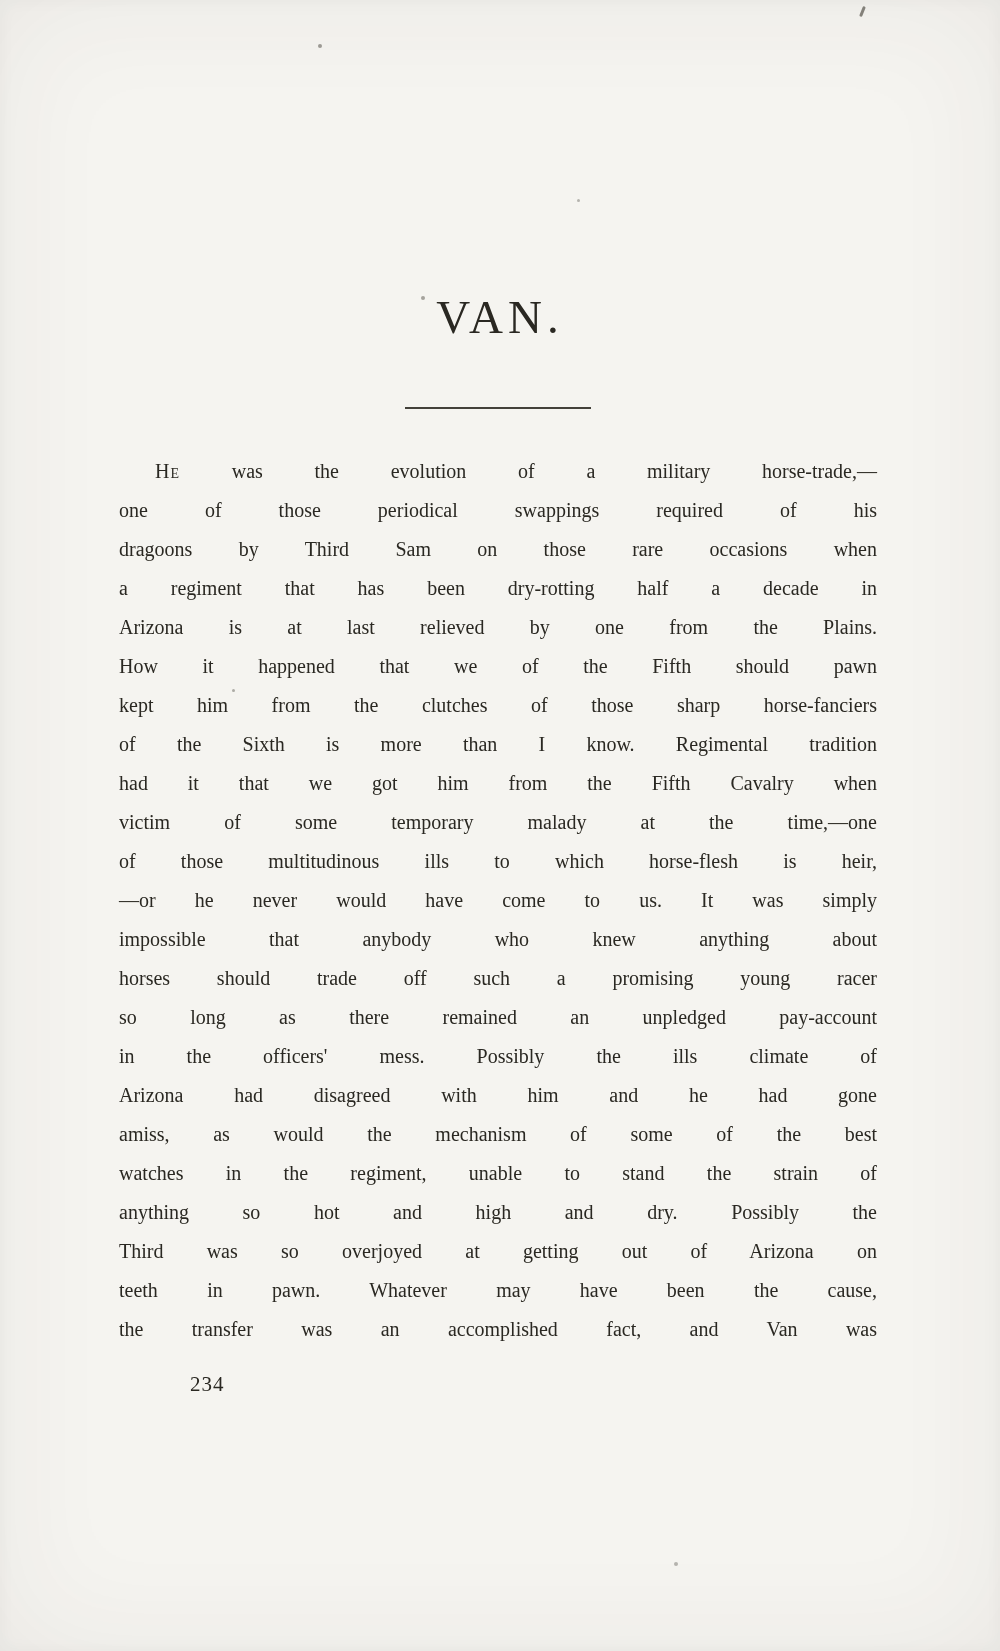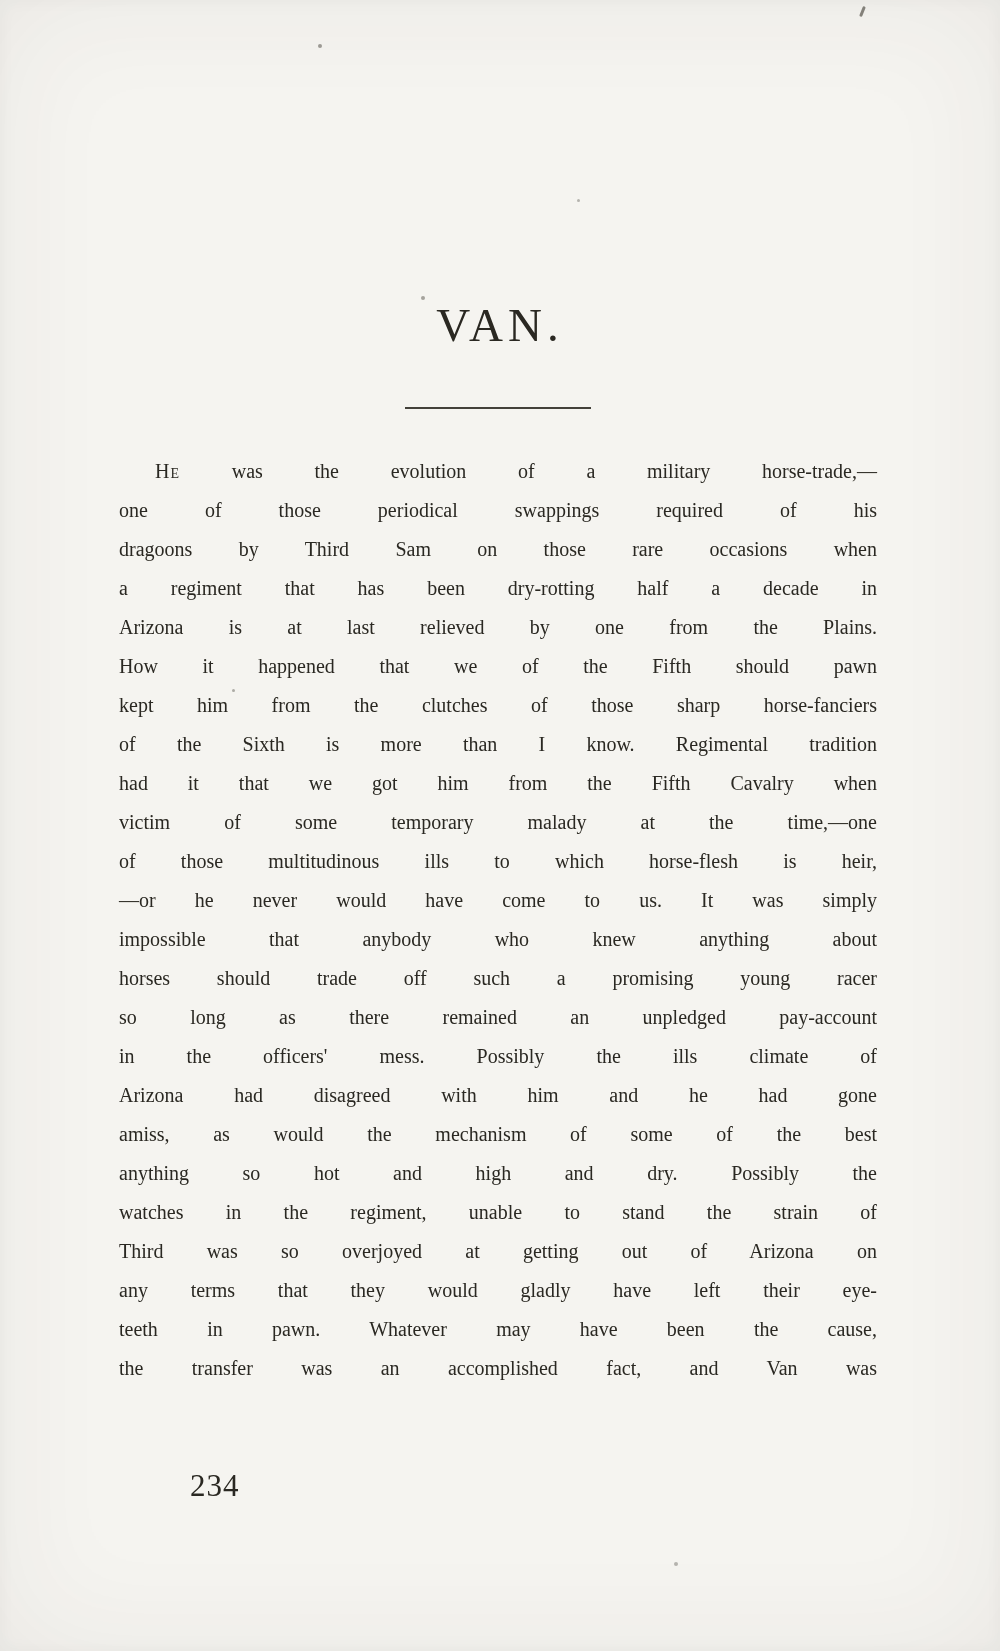--- a/index.html
+++ b/index.html
@@ -15,21 +15,21 @@
     height: 1651px;
     margin: 0 auto;
     background: #f5f4f0;
     box-shadow: inset 0 0 120px rgba(60,55,45,0.06), inset 0 0 18px rgba(60,55,45,0.04);
     color: #2a2822;
     overflow: hidden;
   }
 
   .title {
     position: absolute;
-    top: 298px;
+    top: 290px;
     left: 0;
     width: 100%;
     margin: 0;
     text-align: center;
     font-size: 47px;
     font-weight: 500;
     letter-spacing: 5px;
     color: #2a2822;
   }
 
@@ -64,23 +64,23 @@
   }
 
   .smallcaps {
     font-variant: small-caps;
     font-variant-caps: small-caps;
     letter-spacing: 1px;
   }
 
   .page-number {
     position: absolute;
-    top: 1468px;
+    top: 1372px;
     left: 190px;
-    font-size: 31px;
+    font-size: 21px;
     letter-spacing: 1px;
     color: #2a2822;
   }
 
   
   .speck {
     position: absolute;
     background: #55524a;
     border-radius: 50%;
     opacity: 0.55;
@@ -113,24 +113,23 @@
       <div class="line">had it that we got him from the Fifth Cavalry when</div>
       <div class="line">victim of some temporary malady at the time,—one</div>
       <div class="line">of those multitudinous ills to which horse-flesh is heir,</div>
       <div class="line">—or he never would have come to us. It was simply</div>
       <div class="line">impossible that anybody who knew anything about</div>
       <div class="line">horses should trade off such a promising young racer</div>
       <div class="line">so long as there remained an unpledged pay-account</div>
       <div class="line">in the officers' mess. Possibly the ills climate of</div>
       <div class="line">Arizona had disagreed with him and he had gone</div>
       <div class="line">amiss, as would the mechanism of some of the best</div>
+      <div class="line">watches in the regiment, unable to stand the strain of</div>
       <div class="line">anything so hot and high and dry. Possibly the</div>
-      <div class="line">watches in the regiment, unable to stand the strain of</div>
       <div class="line">Third was so overjoyed at getting out of Arizona on</div>
-      <div class="line">any terms that they would gladly have left their eye-</div>
       <div class="line">teeth in pawn. Whatever may have been the cause,</div>
       <div class="line">the transfer was an accomplished fact, and Van was</div>
     </section>
 
   <div class="page-number">234</div>
 
   <span class="speck s1"></span>
   <span class="speck s2"></span>
   <span class="speck s3"></span>
   <span class="speck s4"></span>

